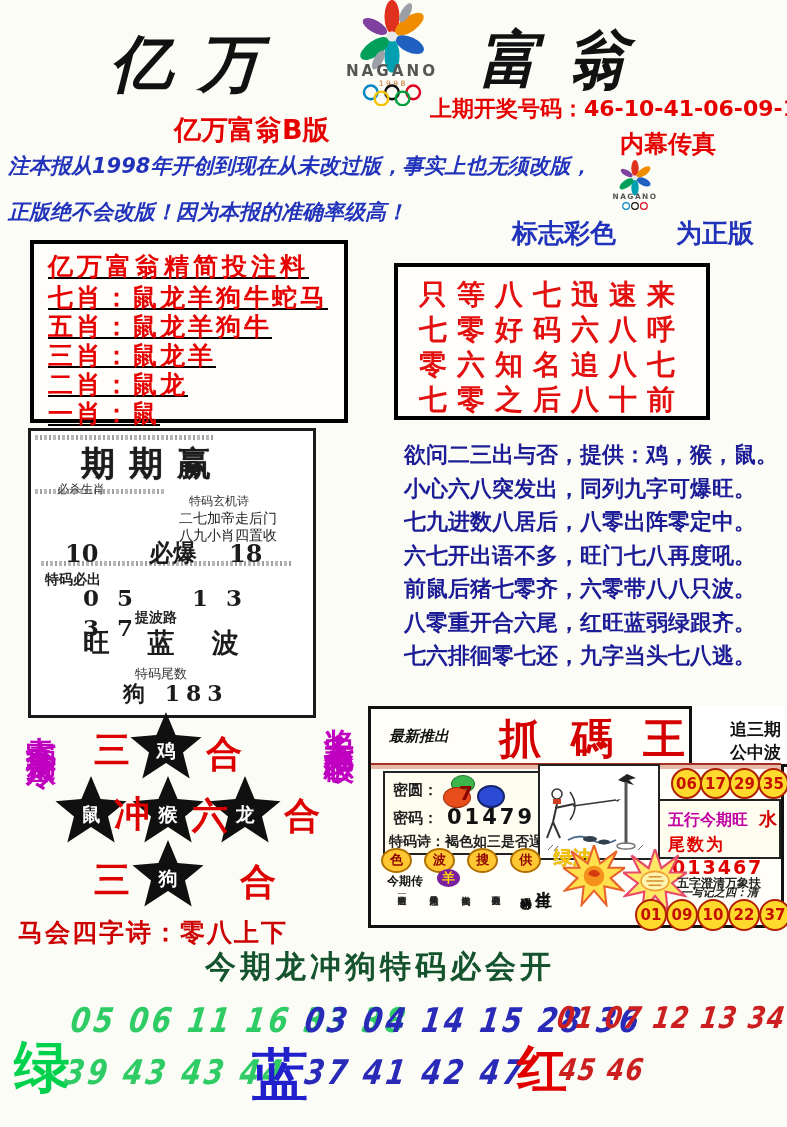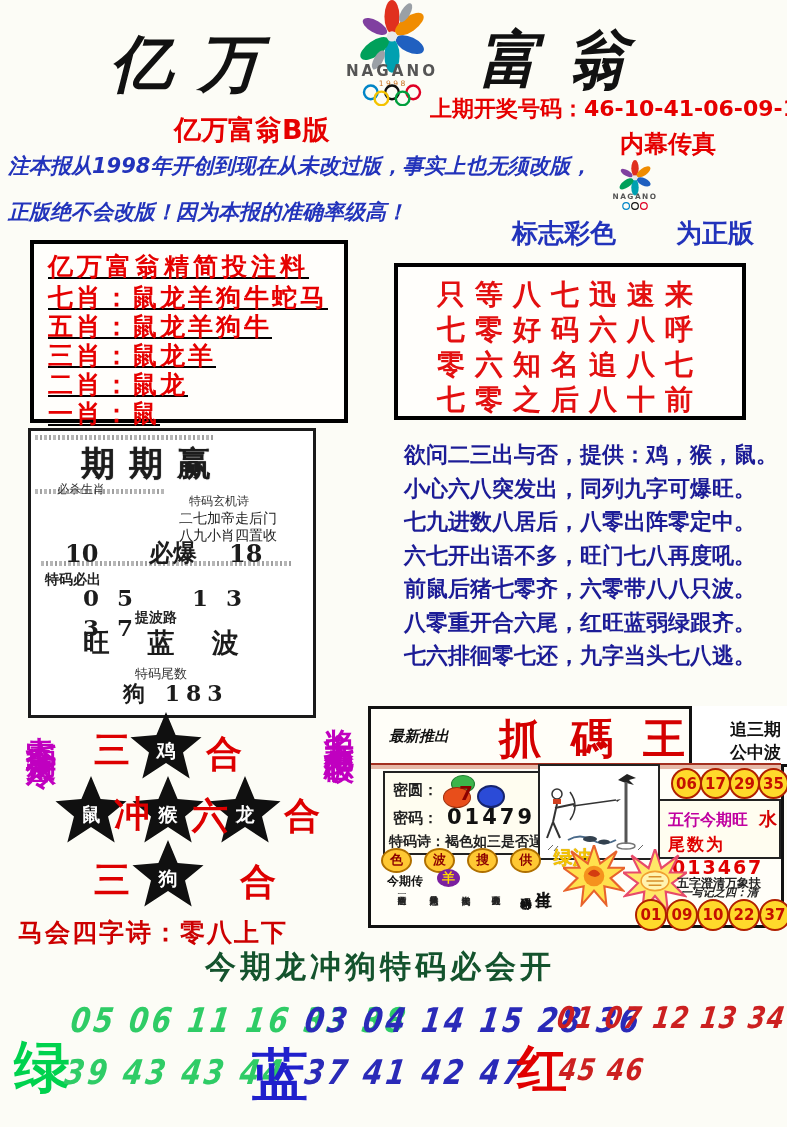--- a/index.html
+++ b/index.html
@@ -13,21 +13,21 @@
   .issue{color:#000;font-weight:bold;font-size:40px;}
   .edition{color:#e60000;font-weight:bold;font-size:27px;}
   .fax{color:#e60000;font-weight:bold;font-size:24px;}
   .note{color:#2233bb;font-weight:bold;font-style:italic;font-size:21px;white-space:nowrap;}
   .mark{color:#2233bb;font-weight:bold;font-size:26px;margin-top:44px;}
   
   .zodiac-box{left:30px;top:240px;width:318px;height:183px;border:4px solid #000;background:#fffefb;
               padding:6px 0 0 14px;box-sizing:border-box;text-decoration:underline;}
   .zodiac-title{color:#e60000;font-weight:bold;font-size:25px;letter-spacing:4px;}
   .zodiac-row{color:#e60000;font-weight:bold;font-size:25px;line-height:29px;letter-spacing:3px;}
-  .poem-box{left:394px;top:263px;width:352px;height:157px;border:4px solid #000;background:#fffefb;
+  .poem-box{left:394px;top:263px;width:316px;height:157px;border:4px solid #000;background:#fffefb;
             padding-top:10px;box-sizing:border-box;text-align:center;}
   .poem-line{color:#e31010;font-weight:bold;font-size:28px;letter-spacing:10px;line-height:35px;white-space:nowrap;}
   
   .clipping{left:28px;top:428px;width:282px;height:284px;border:3px solid #1a1a1a;background:#fff;
             font-family:"DejaVu Serif",serif;color:#1c1c1c;}
   .noise{background:repeating-linear-gradient(90deg,#999 0 3px,#fff 3px 5px,#777 5px 7px,#fff 7px 9px);
          height:5px;opacity:.7;}
   .clip-title{font-size:34px;font-weight:bold;letter-spacing:14px;text-shadow:0 0 1px #555;}
   .clip-small{font-size:12px;color:#333;}
   .clip-med{font-size:14px;color:#222;}

